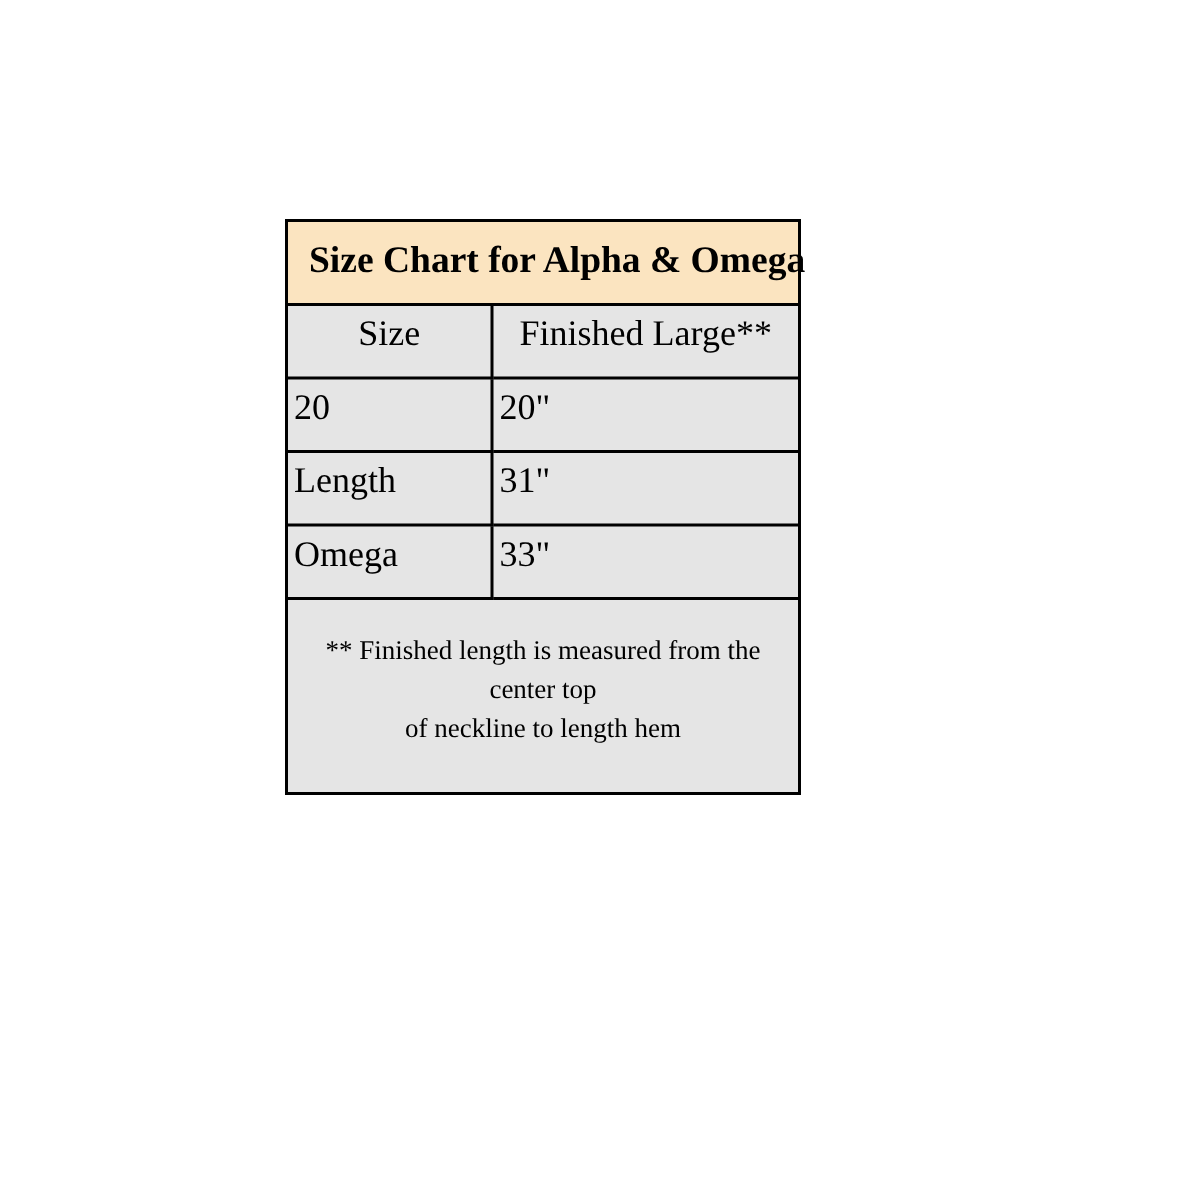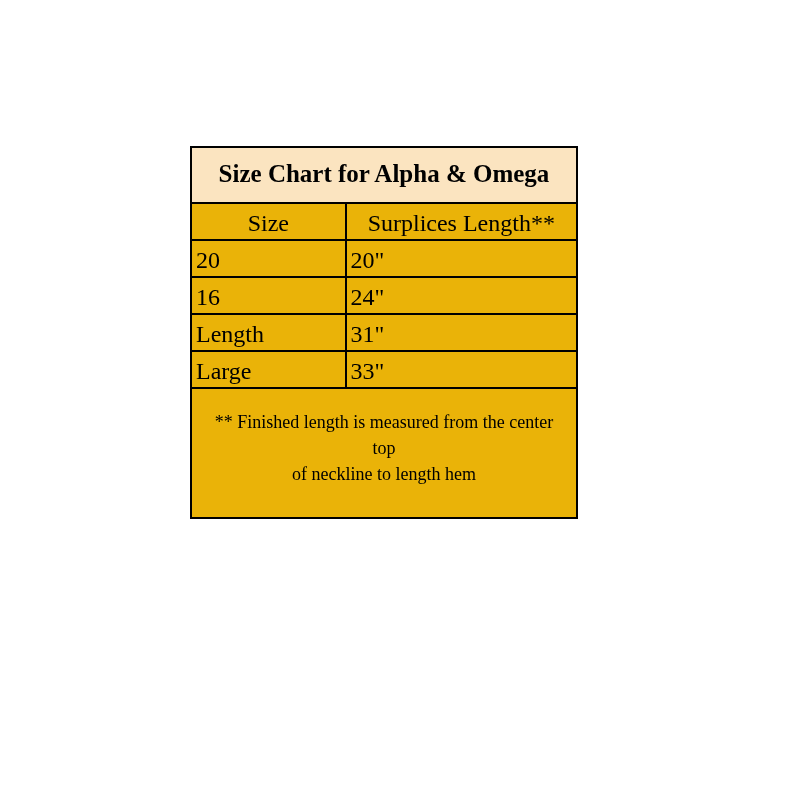--- a/index.html
+++ b/index.html
@@ -13,24 +13,24 @@
     font-family: "Liberation Serif", serif;
     color: #000000;
     position: relative;
     overflow: hidden;
   }
 
   .chart-wrap {
     position: absolute;
     left: 190px;
     top: 146px;
-    width: 388px;
+    width: 344px;
     border: 2px solid #000000;
     box-sizing: border-box;
-    background: #eab308;
+    background: #e5e5e5;
   }
 
   .chart-title {
     background: #fbe4c0;
     text-align: center;
     font-weight: bold;
     font-size: 25px;
     line-height: 1.28;
     padding: 10px 14px 12px 14px;
     border-bottom: 2px solid #000000;
@@ -43,21 +43,21 @@
 
   table.size-table {
     width: 100%;
     border-collapse: collapse;
     table-layout: fixed;
   }
   table.size-table th,
   table.size-table td {
     font-size: 24px;
     font-weight: normal;
-    padding: 6px 4px 2px 4px;
+    padding: 6px 4px 14px 4px;
     border-bottom: 2px solid #000000;
     box-sizing: border-box;
   }
   table.size-table th:first-child,
   table.size-table td:first-child {
     width: 40%;
     border-right: 2px solid #000000;
   }
   table.size-table tbody tr:last-child th,
   table.size-table tbody tr:last-child td {
@@ -82,38 +82,34 @@
 <div class="chart-wrap">
 
   <div class="chart-title">
     <span class="line">Size Chart for Alpha &amp; Omega</span>
   </div>
 
   <table class="size-table">
     <thead>
       <tr>
         <th>Size</th>
-        <th>Surplices Length**</th>
+        <th>Finished Large**</th>
       </tr>
     </thead>
     <tbody>
       <tr>
         <td>20</td>
         <td>20"</td>
       </tr>
       <tr>
-        <td>16</td>
-        <td>24"</td>
-      </tr>
-      <tr>
         <td>Length</td>
         <td>31"</td>
       </tr>
       <tr>
-        <td>Large</td>
+        <td>Omega</td>
         <td>33"</td>
       </tr>
     </tbody>
   </table>
 
   <div class="footnote">
     <span class="line">** Finished length is measured from the center top</span>
     <span class="line">of neckline to length hem</span>
   </div>
 

